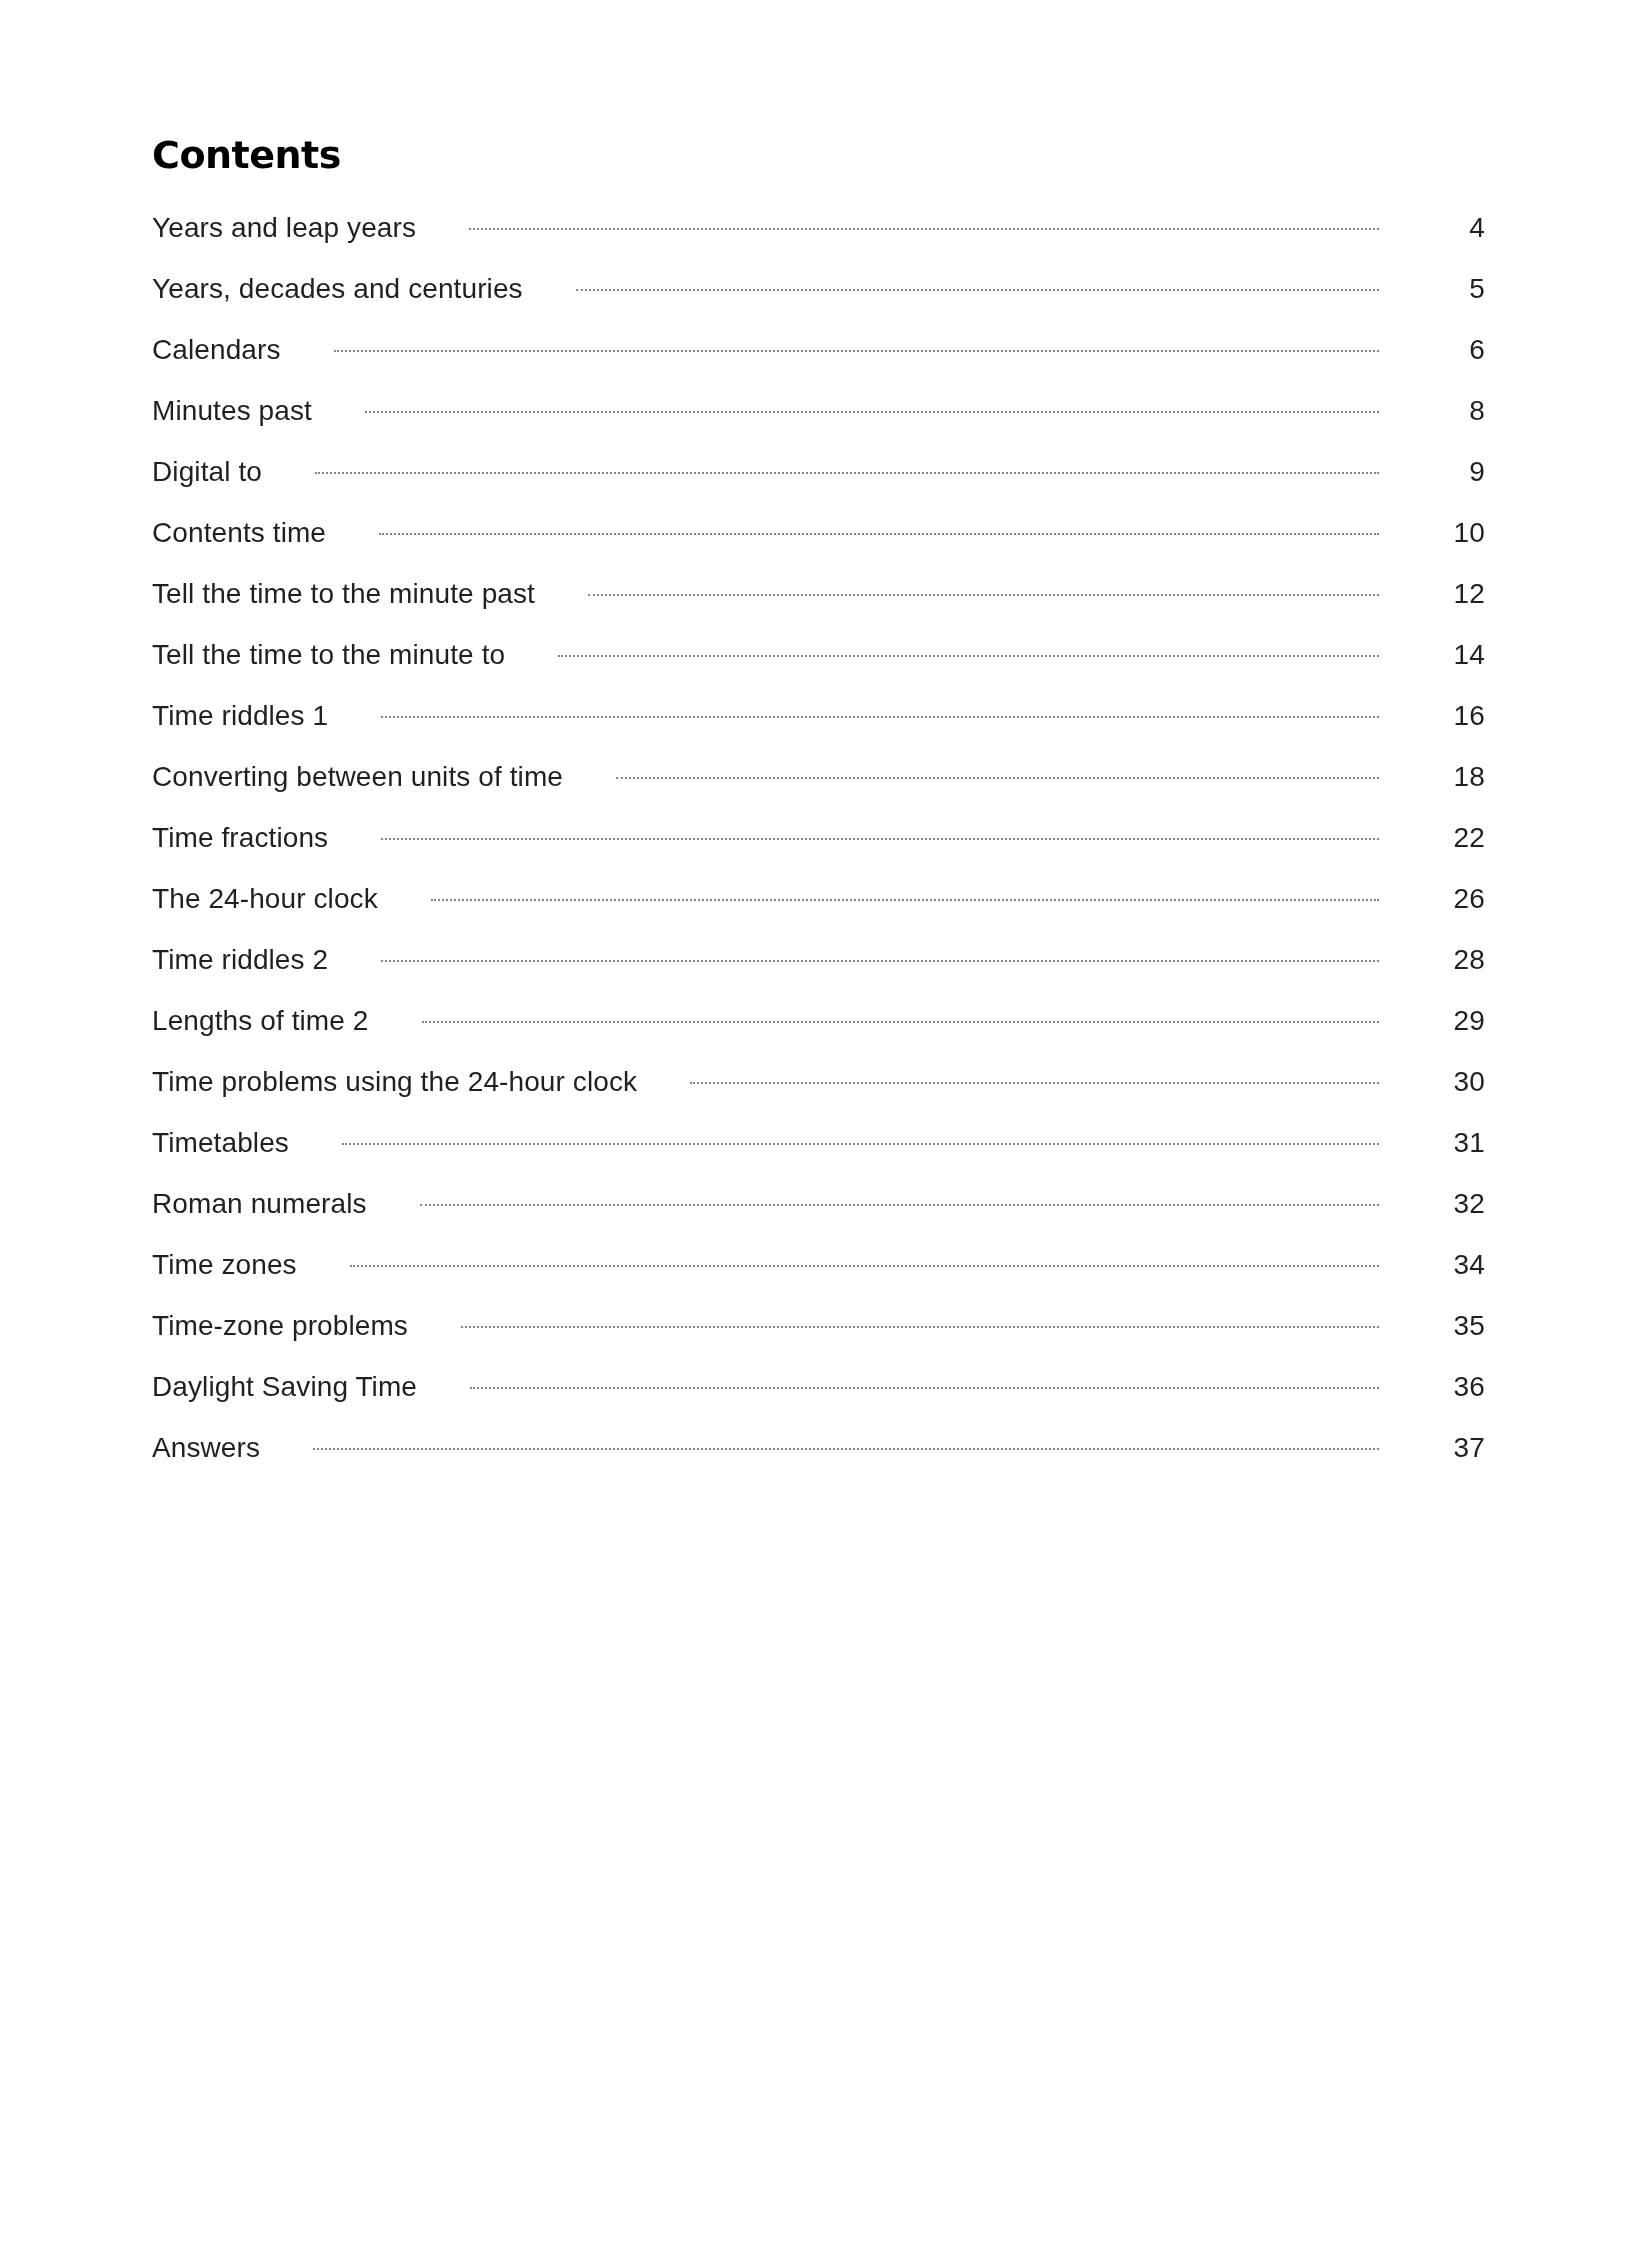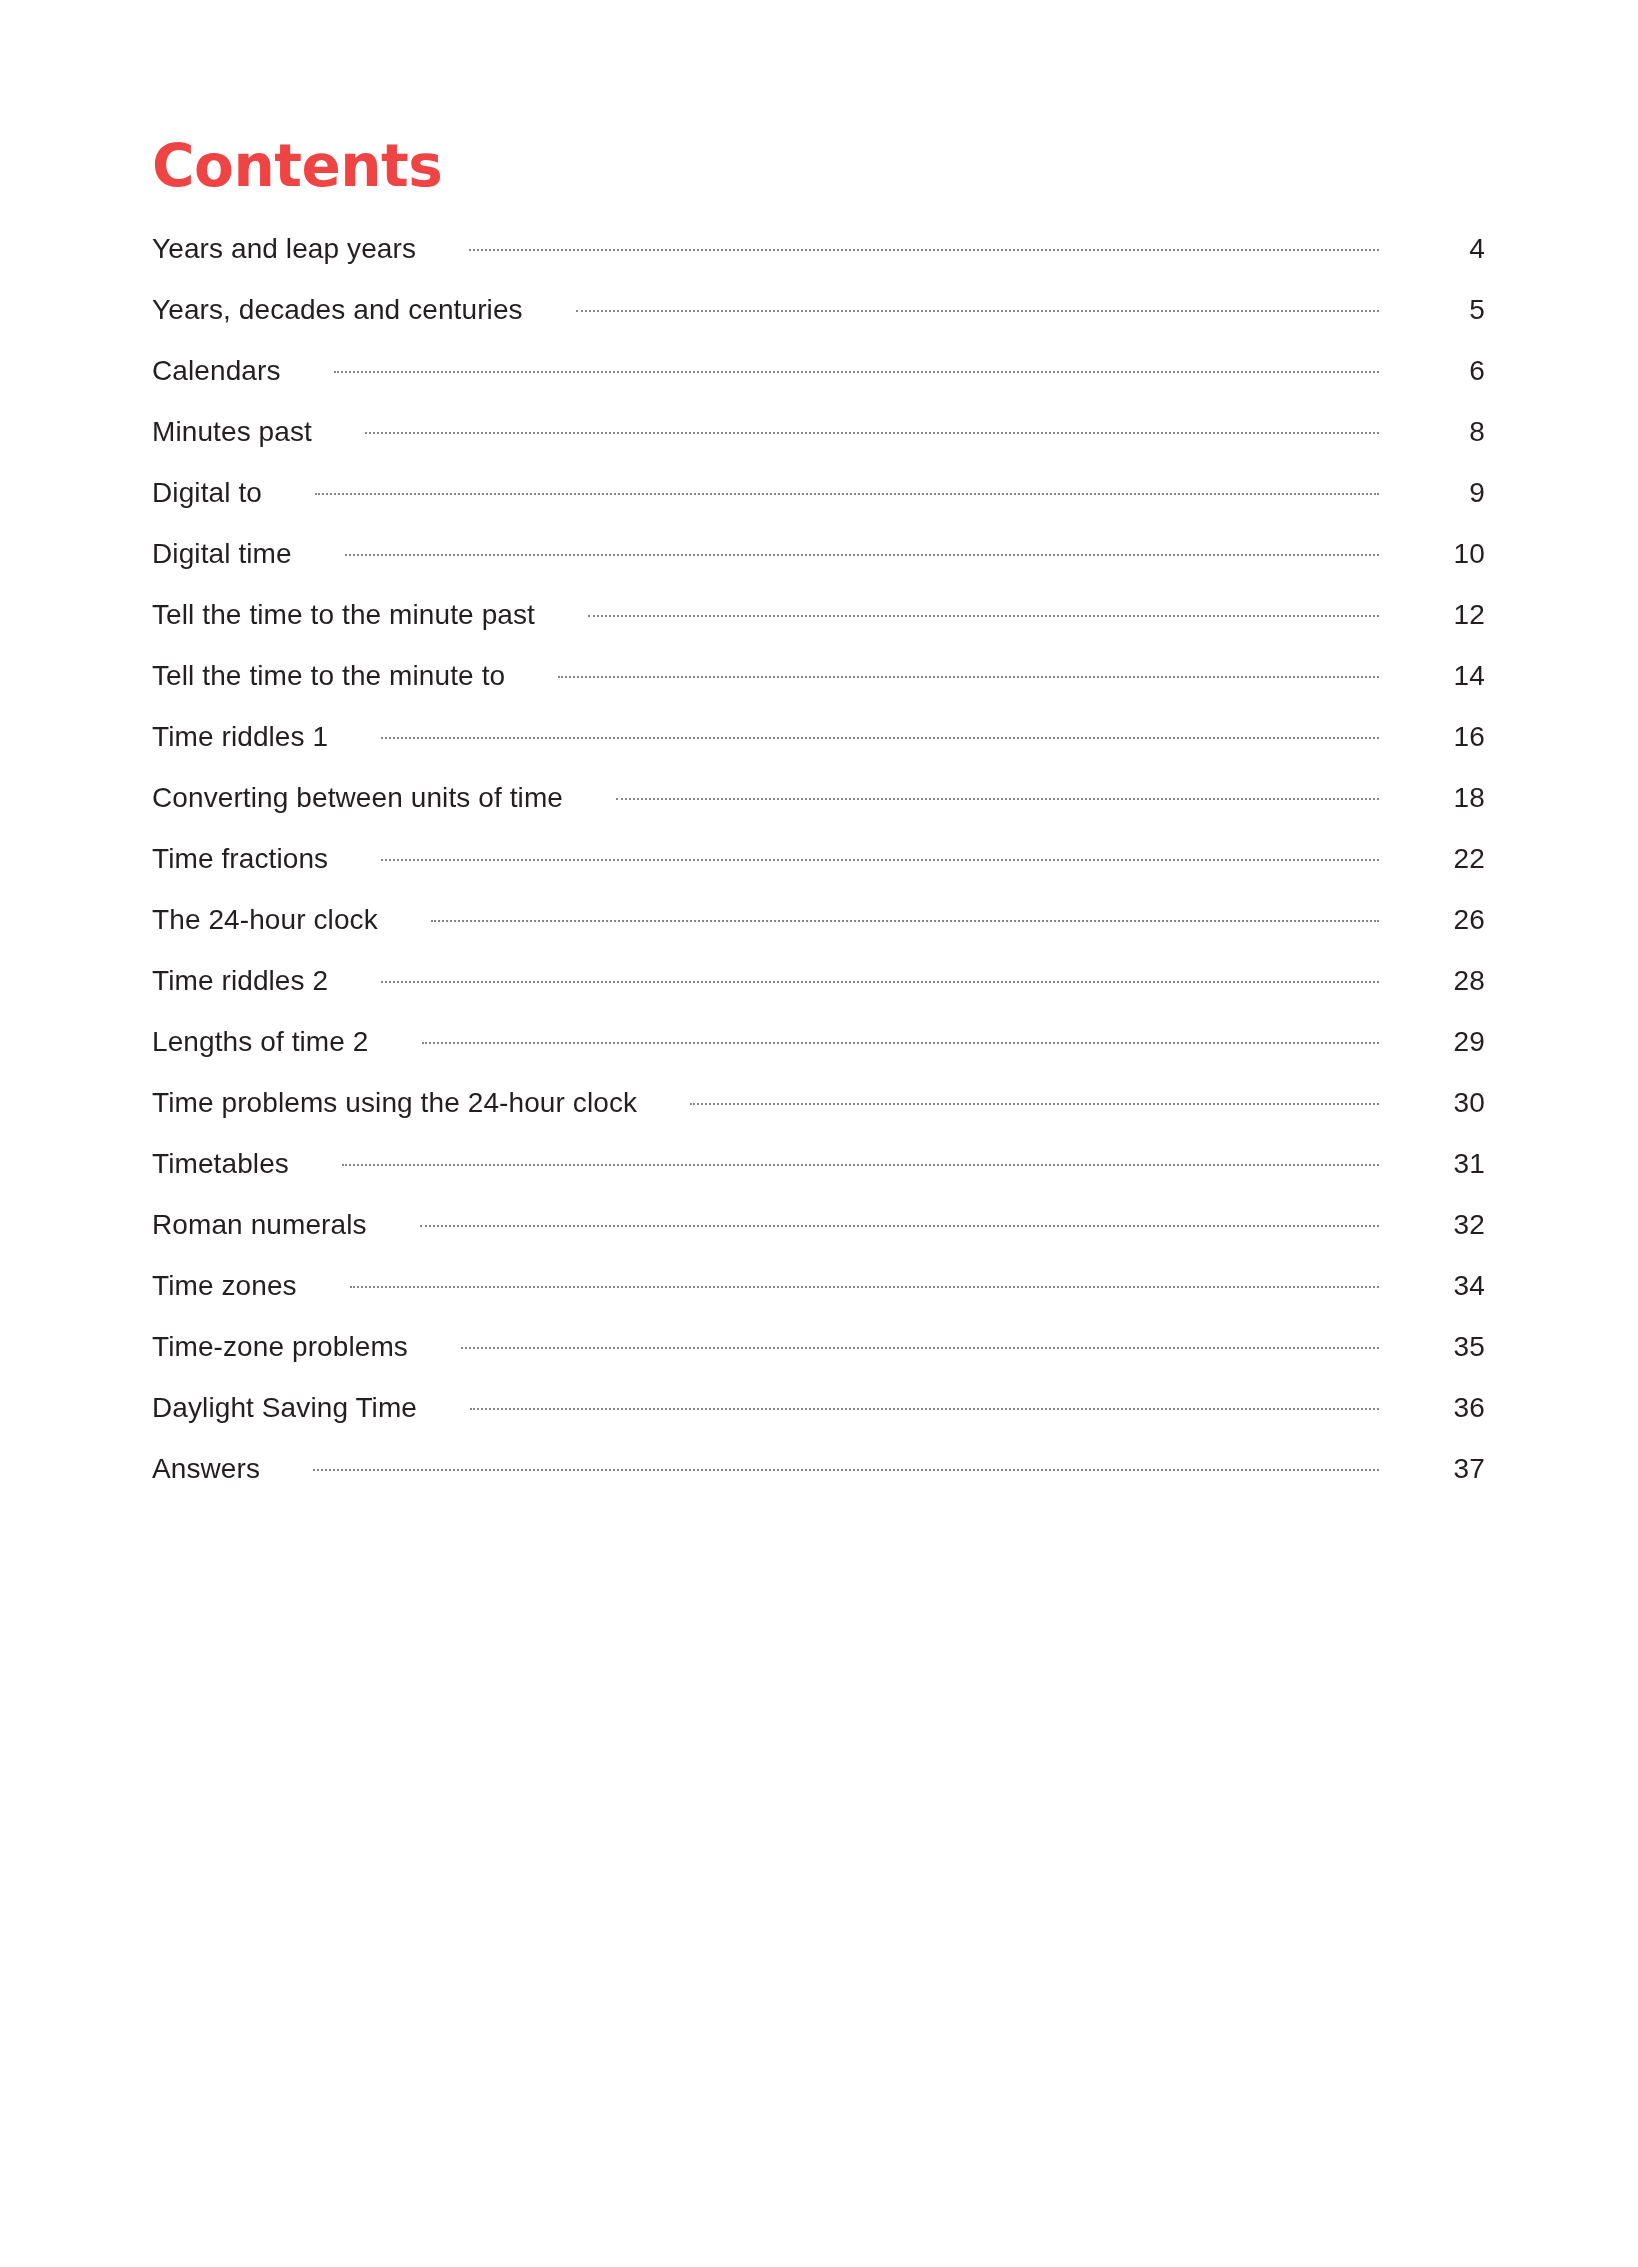--- a/index.html
+++ b/index.html
@@ -24,23 +24,23 @@
     background: #ffffff;
   }
   .content-wrap {
     position: absolute;
     left: 152px;
     top: 136px;
     width: 1333px;
   }
   .page-title {
     font-family: "DejaVu Sans", sans-serif;
-    font-size: 58px;
+    font-size: 38px;
     font-weight: 700;
-    color: #ef4444;
+    color: #000000;
     letter-spacing: -0.5px;
     margin: 0 0 33px 0;
     line-height: 1.05;
   }
   .toc {
     list-style: none;
     margin: 0;
     padding: 0;
   }
   .toc-row {
@@ -106,21 +106,21 @@
           <span class="toc-label">Minutes past</span>
           <span class="toc-leader"></span>
           <span class="toc-page">8</span>
         </li>
         <li class="toc-row">
           <span class="toc-label">Digital to</span>
           <span class="toc-leader"></span>
           <span class="toc-page">9</span>
         </li>
         <li class="toc-row">
-          <span class="toc-label">Digital time</span>
+          <span class="toc-label">Contents time</span>
           <span class="toc-leader"></span>
           <span class="toc-page">10</span>
         </li>
         <li class="toc-row">
           <span class="toc-label">Tell the time to the minute past</span>
           <span class="toc-leader"></span>
           <span class="toc-page">12</span>
         </li>
         <li class="toc-row">
           <span class="toc-label">Tell the time to the minute to</span>

